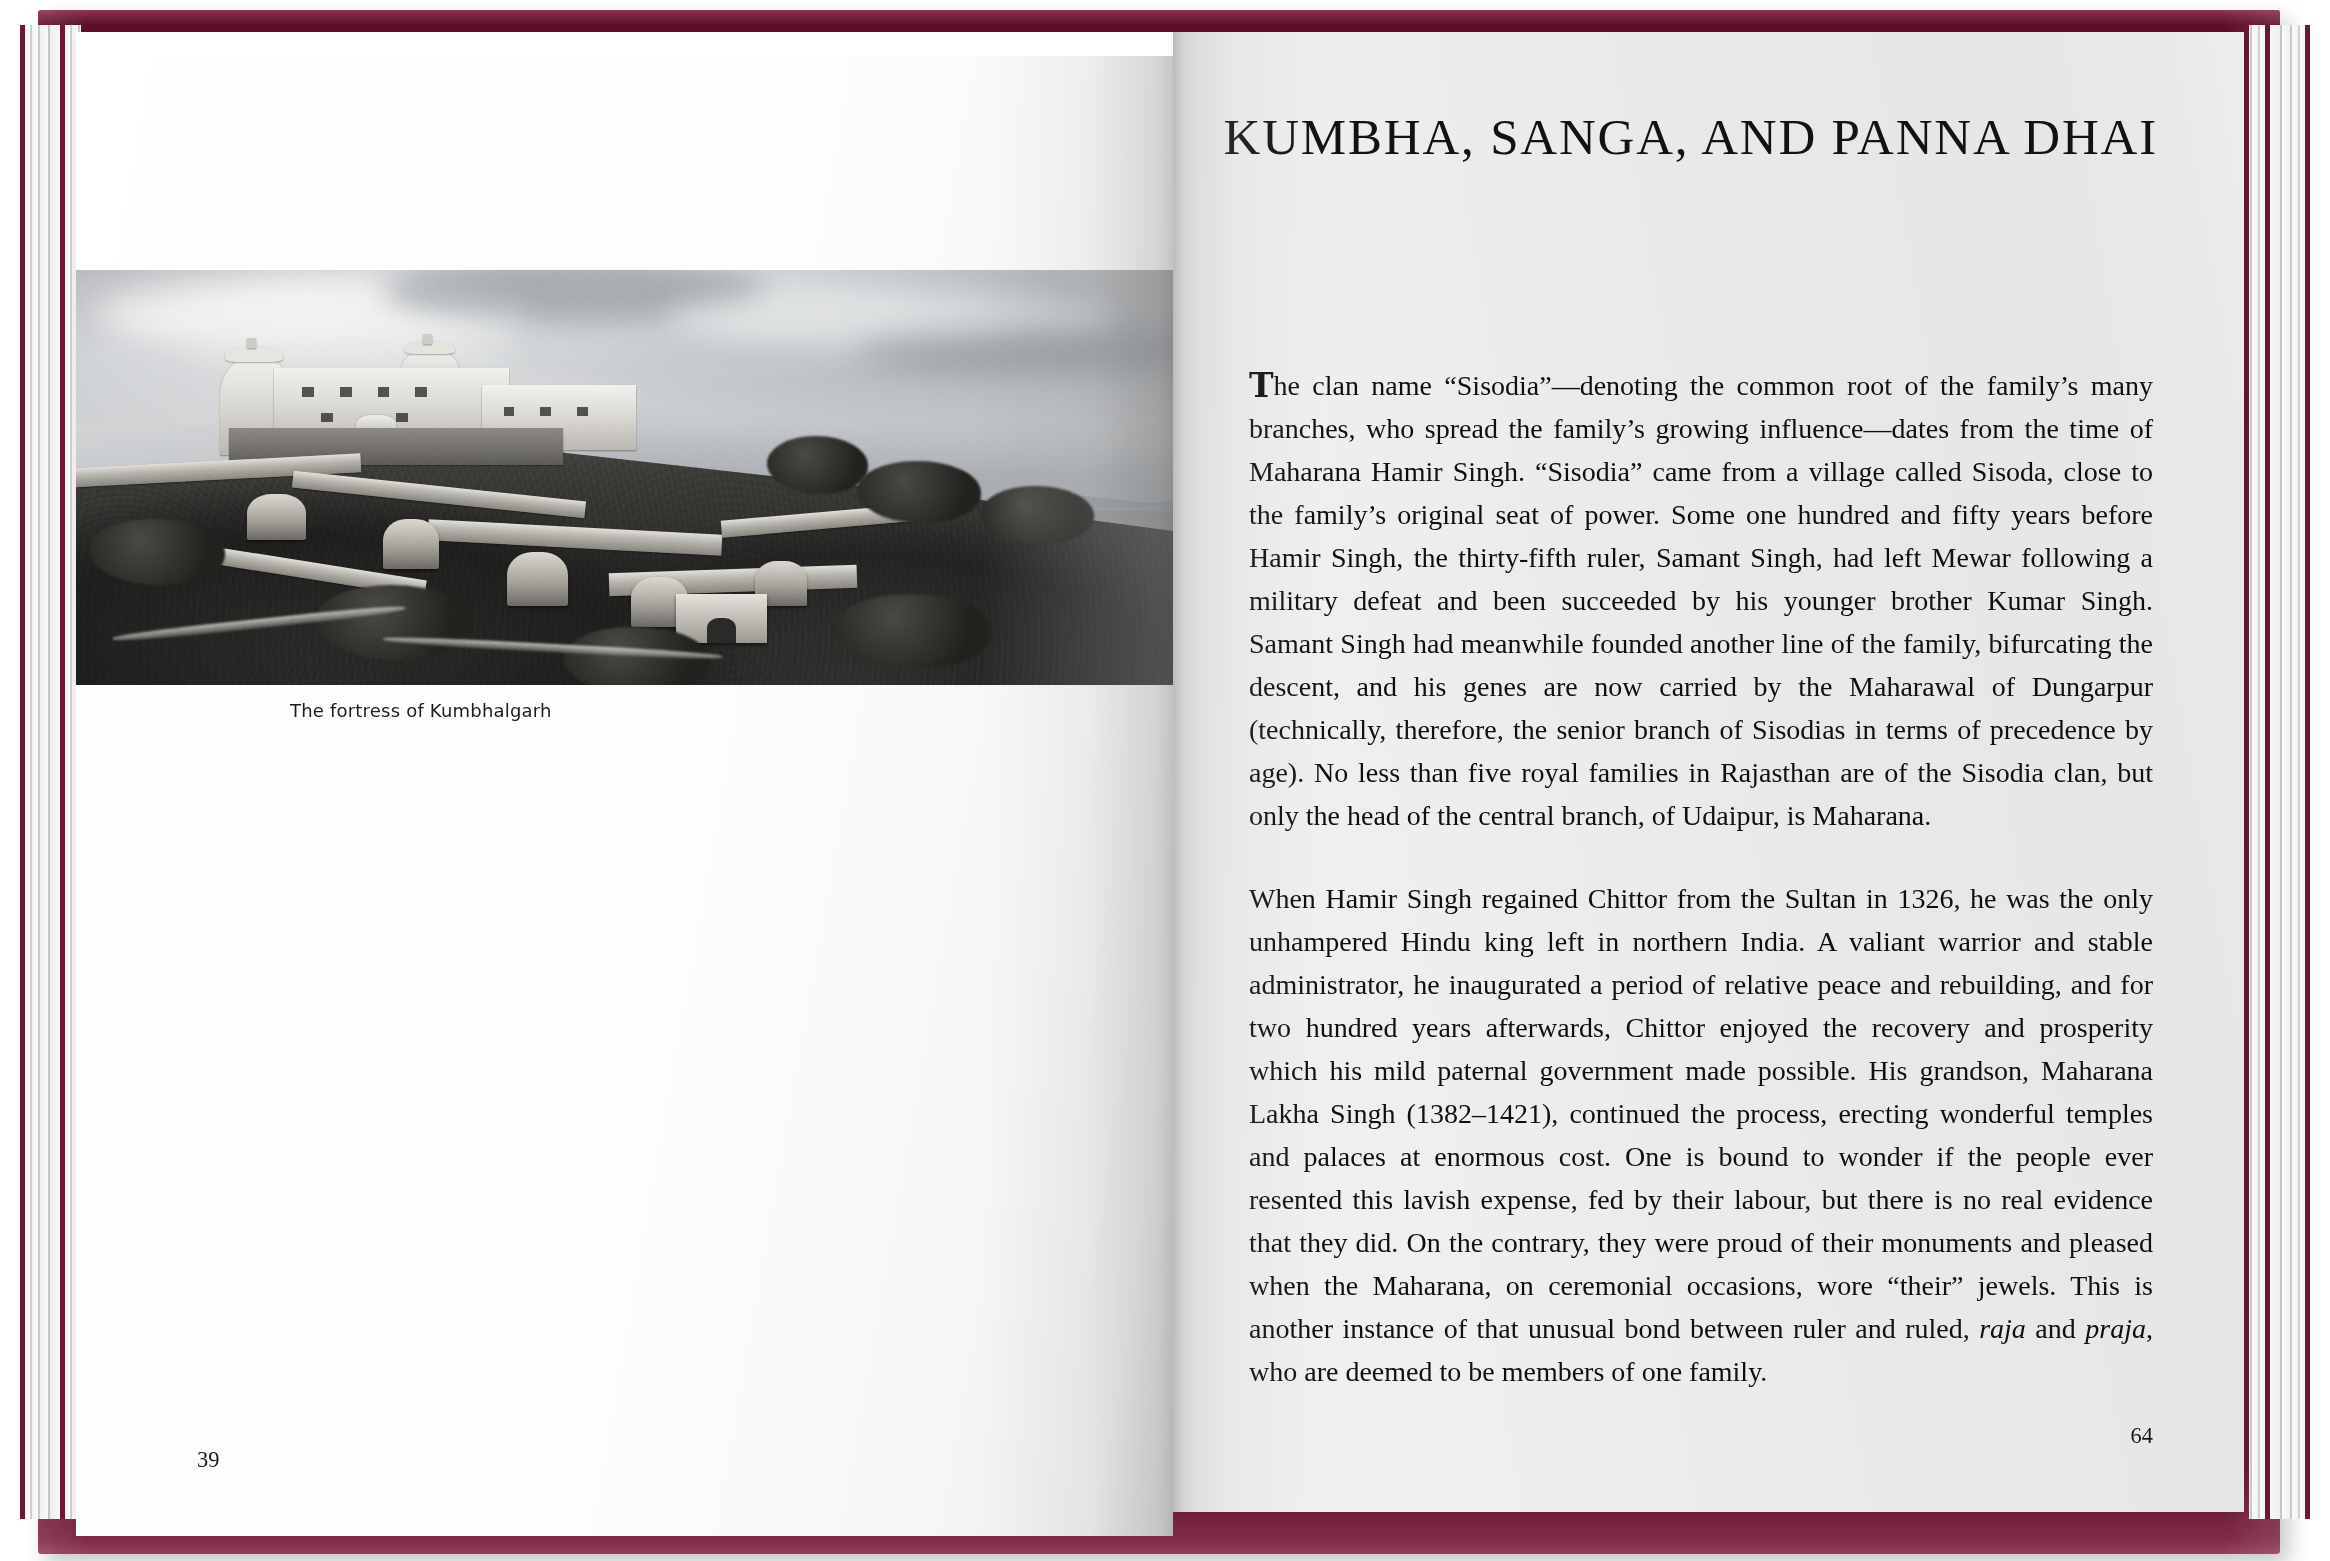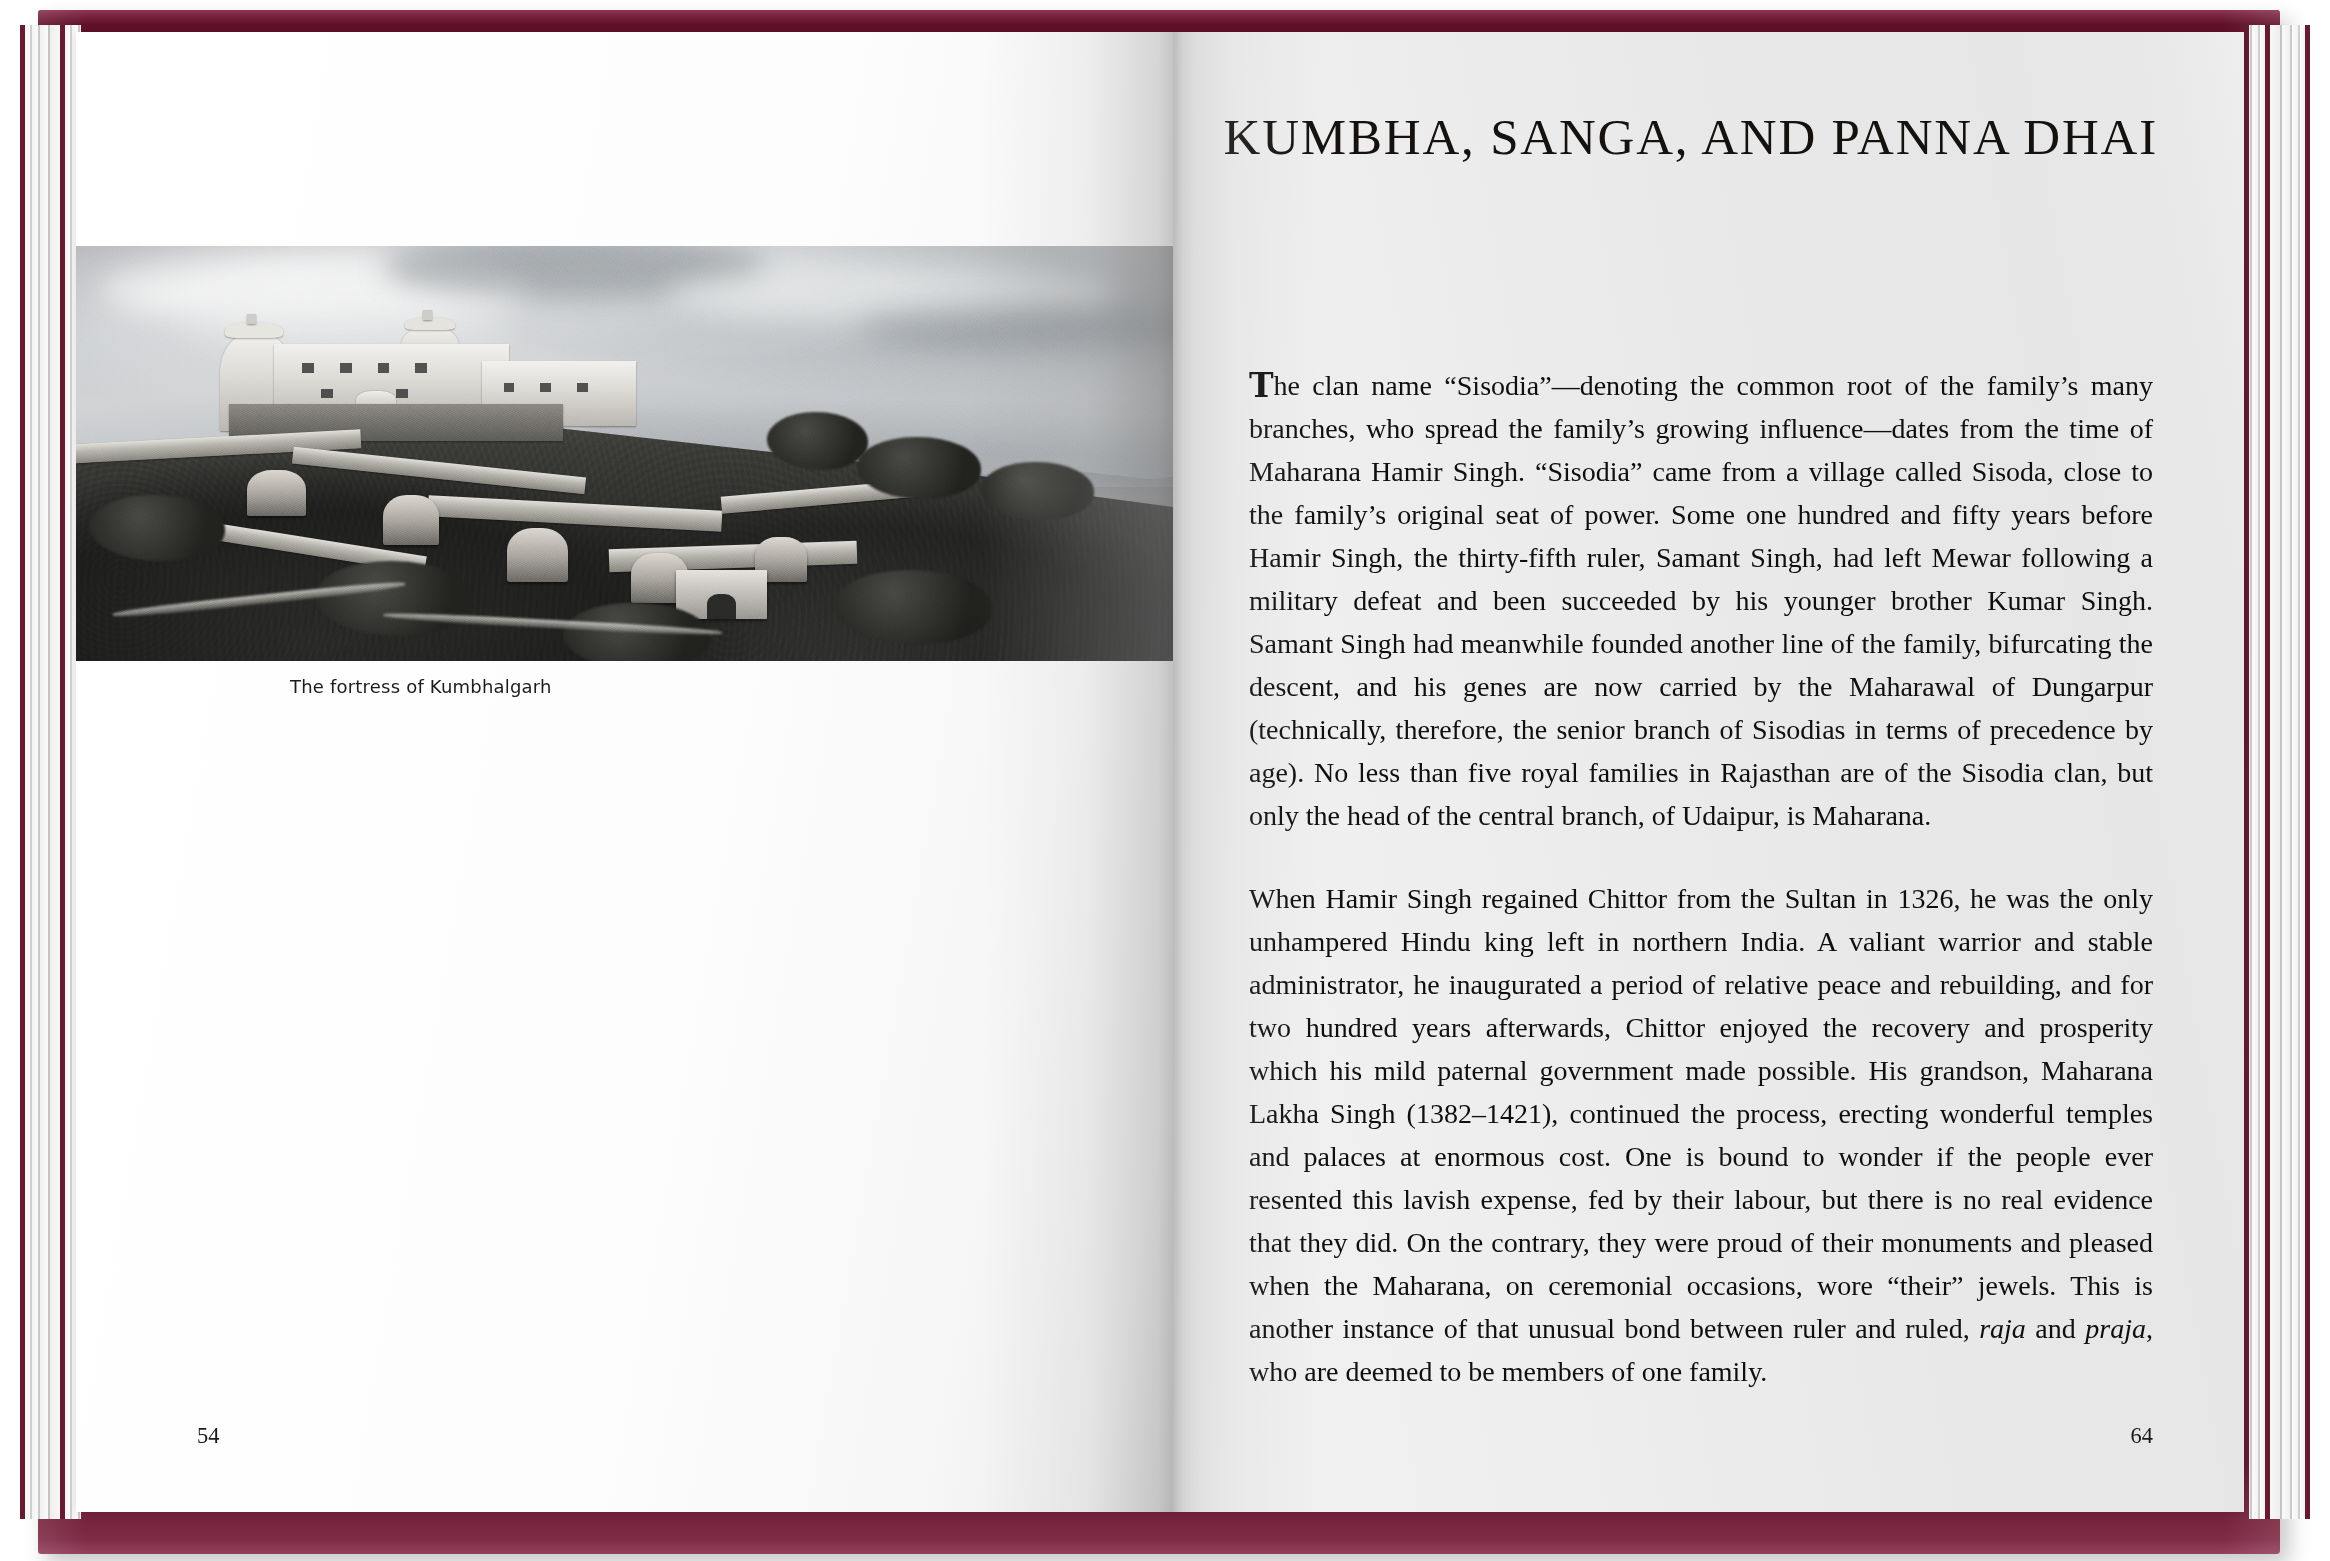--- a/index.html
+++ b/index.html
@@ -92,20 +92,21 @@
     position: relative;
     height: 100%;
     overflow: hidden;
   }
 
   .page-left {
     width: 1097px;
     background: linear-gradient(100deg,
       #ffffff 0%, #fdfdfd 55%, #f6f6f6 82%,
       #ececec 94%, #dcdcdc 100%);
+    margin-top: 24px;
   }
 
   .page-right {
     width: 1071px;
     background: linear-gradient(260deg,
       #eeeeee 0%, #e9e9e9 6%, #e6e6e6 18%,
       #e9e9e9 45%, #efefef 78%, #f1f1f1 100%);
   }
 
   
@@ -482,21 +483,21 @@
           <div class="ph-path" style="left:30%;top:90%;width:30%;height:2.0%;transform:rotate(3deg);"></div>
 
           <div class="photo-grain"></div>
           <div class="photo-vig"></div>
           <div class="photo-curve"></div>
         </div>
       </div>
 
       <div class="caption">The fortress of Kumbhalgarh</div>
 
-      <div class="folio left">54</div>
+      <div class="folio left">39</div>
 
       <div class="curve-left"></div>
     </div>
 
     <div class="page page-right">
 
       <div class="chapter-title">KUMBHA, SANGA, AND PANNA DHAI</div>
 
       <div class="body-col">
         <p class="para p1">

